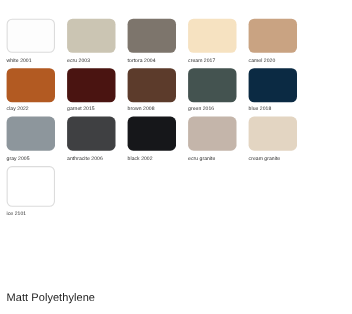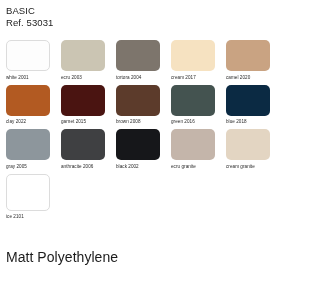--- a/index.html
+++ b/index.html
@@ -65,35 +65,31 @@
     margin-top: 3.5px;
     letter-spacing: 0.05px;
     white-space: nowrap;
   }
   .row-tall .swatch {
     height: 37px;
   }
   .footer {
     position: absolute;
     left: 6px;
-    bottom: 20px;
-    font-size: 14px;
+    bottom: 8px;
+    font-size: 10px;
     color: #1c1c1c;
     letter-spacing: 0.05px;
   }
 </style>
 </head>
 <body>
 
 <div class="sheet">
 
-  <div class="header">
-    <div class="header-title">BASIC</div>
-    <div class="header-ref">Ref. 53031</div>
-  </div>
 
   <div class="grid">
       <div class="row">
         <div class="cell">
           <div class="swatch light" style="background: rgb(253, 253, 253);"></div>
           <div class="swatch-label">white 2001</div>
         </div>
         <div class="cell">
           <div class="swatch" style="background: rgb(203, 197, 179);"></div>
           <div class="swatch-label">ecru 2003</div>

